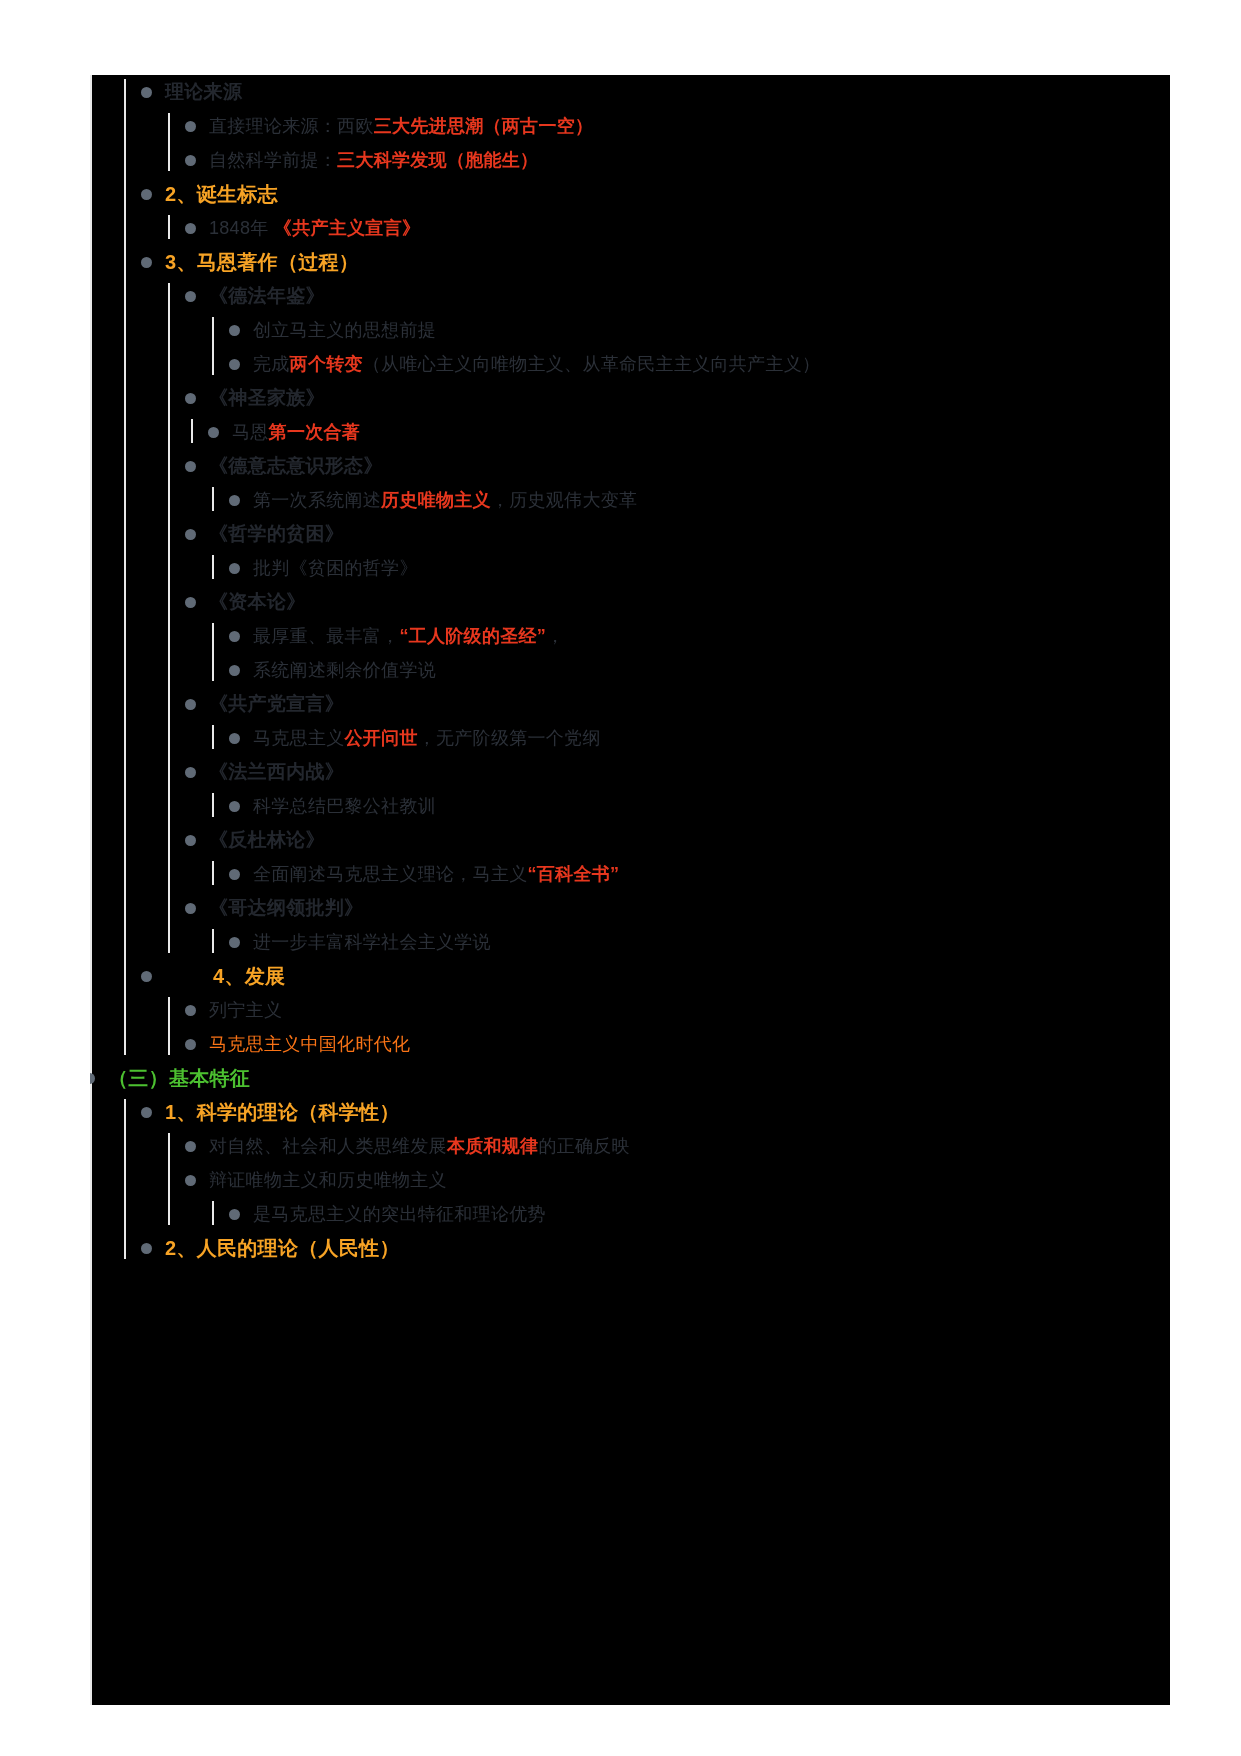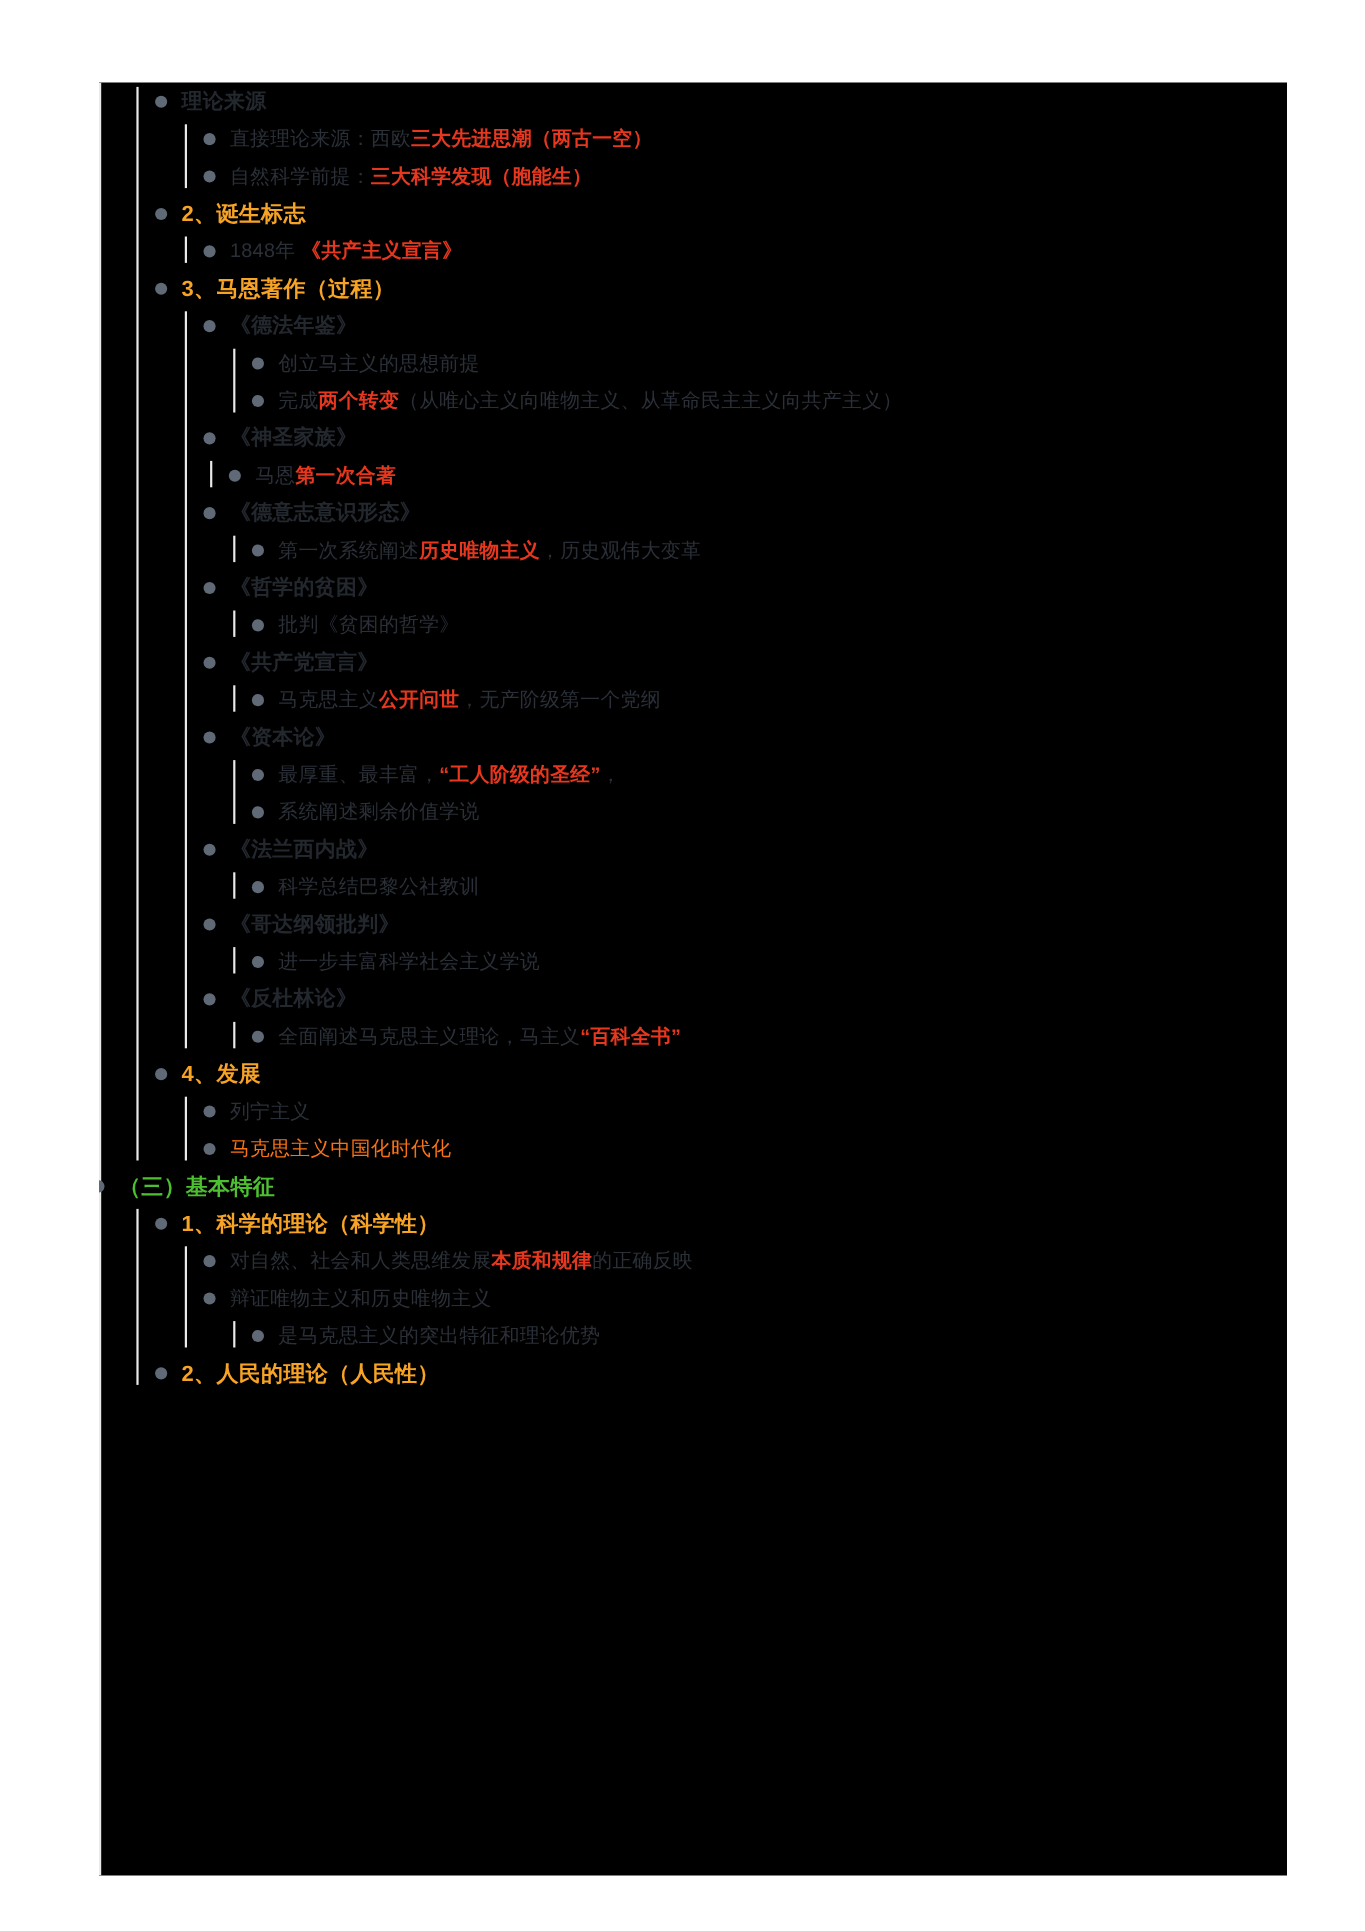--- a/index.html
+++ b/index.html
@@ -226,108 +226,108 @@
               <ul class="children" style="margin-left:44px;" data-name="children-guide-group">
                 <li class="node" data-name="node-point">
                   <div class="row" data-name="node-row">
                     <span class="bullet" data-name="bullet-icon" style="background: rgb(96, 106, 118);"></span>
                     <span class="label t-body" data-name="node-label" style="color: rgb(43, 48, 56);"><span data-name="text-prefix">批判《贫困的哲学》</span></span>
                   </div>
                 </li>
               </ul>
             </li>
 
+            <li class="node" data-name="node-work-zbl">
+              <div class="row" data-name="node-row">
+                <span class="bullet" data-name="bullet-icon" style="background: rgb(96, 106, 118);"></span>
+                <span class="label t-book" data-name="node-label" style="color: rgb(35, 39, 46);">《资本论》</span>
+              </div>
+              <ul class="children" style="margin-left:44px;" data-name="children-guide-group">
+                <li class="node" data-name="node-point">
+                  <div class="row" data-name="node-row">
+                    <span class="bullet" data-name="bullet-icon" style="background: rgb(96, 106, 118);"></span>
+                    <span class="label t-body" data-name="node-label" style="color: rgb(43, 48, 56);"><span data-name="text-prefix">最厚重、最丰富，</span><span class="hl-red" data-name="text-highlight" style="color: rgb(231, 55, 30);">“工人阶级的圣经”</span><span data-name="text-suffix">，</span></span>
+                  </div>
+                </li>
+                <li class="node" data-name="node-point">
+                  <div class="row" data-name="node-row">
+                    <span class="bullet" data-name="bullet-icon" style="background: rgb(96, 106, 118);"></span>
+                    <span class="label t-body" data-name="node-label" style="color: rgb(43, 48, 56);"><span data-name="text-prefix">系统阐述剩余价值学说</span></span>
+                  </div>
+                </li>
+              </ul>
+            </li>
+
             <li class="node" data-name="node-work-gcdxy">
               <div class="row" data-name="node-row">
                 <span class="bullet" data-name="bullet-icon" style="background: rgb(96, 106, 118);"></span>
                 <span class="label t-book" data-name="node-label" style="color: rgb(35, 39, 46);">《共产党宣言》</span>
               </div>
               <ul class="children" style="margin-left:44px;" data-name="children-guide-group">
                 <li class="node" data-name="node-point">
                   <div class="row" data-name="node-row">
                     <span class="bullet" data-name="bullet-icon" style="background: rgb(96, 106, 118);"></span>
                     <span class="label t-body" data-name="node-label" style="color: rgb(43, 48, 56);"><span data-name="text-prefix">马克思主义</span><span class="hl-red" data-name="text-highlight" style="color: rgb(231, 55, 30);">公开问世</span><span data-name="text-suffix">，无产阶级第一个党纲</span></span>
                   </div>
                 </li>
               </ul>
             </li>
 
-            <li class="node" data-name="node-work-zbl">
-              <div class="row" data-name="node-row">
-                <span class="bullet" data-name="bullet-icon" style="background: rgb(96, 106, 118);"></span>
-                <span class="label t-book" data-name="node-label" style="color: rgb(35, 39, 46);">《资本论》</span>
-              </div>
-              <ul class="children" style="margin-left:44px;" data-name="children-guide-group">
-                <li class="node" data-name="node-point">
-                  <div class="row" data-name="node-row">
-                    <span class="bullet" data-name="bullet-icon" style="background: rgb(96, 106, 118);"></span>
-                    <span class="label t-body" data-name="node-label" style="color: rgb(43, 48, 56);"><span data-name="text-prefix">最厚重、最丰富，</span><span class="hl-red" data-name="text-highlight" style="color: rgb(231, 55, 30);">“工人阶级的圣经”</span><span data-name="text-suffix">，</span></span>
-                  </div>
-                </li>
-                <li class="node" data-name="node-point">
-                  <div class="row" data-name="node-row">
-                    <span class="bullet" data-name="bullet-icon" style="background: rgb(96, 106, 118);"></span>
-                    <span class="label t-body" data-name="node-label" style="color: rgb(43, 48, 56);"><span data-name="text-prefix">系统阐述剩余价值学说</span></span>
-                  </div>
-                </li>
-              </ul>
-            </li>
-
             <li class="node" data-name="node-work-flxnz">
               <div class="row" data-name="node-row">
                 <span class="bullet" data-name="bullet-icon" style="background: rgb(96, 106, 118);"></span>
                 <span class="label t-book" data-name="node-label" style="color: rgb(35, 39, 46);">《法兰西内战》</span>
               </div>
               <ul class="children" style="margin-left:44px;" data-name="children-guide-group">
                 <li class="node" data-name="node-point">
                   <div class="row" data-name="node-row">
                     <span class="bullet" data-name="bullet-icon" style="background: rgb(96, 106, 118);"></span>
                     <span class="label t-body" data-name="node-label" style="color: rgb(43, 48, 56);"><span data-name="text-prefix">科学总结巴黎公社教训</span></span>
                   </div>
                 </li>
               </ul>
             </li>
 
+            <li class="node" data-name="node-work-fdll">
+              <div class="row" data-name="node-row">
+                <span class="bullet" data-name="bullet-icon" style="background: rgb(96, 106, 118);"></span>
+                <span class="label t-book" data-name="node-label" style="color: rgb(35, 39, 46);">《反杜林论》</span>
+              </div>
+              <ul class="children" style="margin-left:44px;" data-name="children-guide-group">
+                <li class="node" data-name="node-point">
+                  <div class="row" data-name="node-row">
+                    <span class="bullet" data-name="bullet-icon" style="background: rgb(96, 106, 118);"></span>
+                    <span class="label t-body" data-name="node-label" style="color: rgb(43, 48, 56);"><span data-name="text-prefix">全面阐述马克思主义理论，马主义</span><span class="hl-red" data-name="text-highlight" style="color: rgb(231, 55, 30);">“百科全书”</span></span>
+                  </div>
+                </li>
+              </ul>
+            </li>
+
             <li class="node" data-name="node-work-gdglpp">
               <div class="row" data-name="node-row">
                 <span class="bullet" data-name="bullet-icon" style="background: rgb(96, 106, 118);"></span>
                 <span class="label t-book" data-name="node-label" style="color: rgb(35, 39, 46);">《哥达纲领批判》</span>
               </div>
               <ul class="children" style="margin-left:44px;" data-name="children-guide-group">
                 <li class="node" data-name="node-point">
                   <div class="row" data-name="node-row">
                     <span class="bullet" data-name="bullet-icon" style="background: rgb(96, 106, 118);"></span>
                     <span class="label t-body" data-name="node-label" style="color: rgb(43, 48, 56);"><span data-name="text-prefix">进一步丰富科学社会主义学说</span></span>
                   </div>
                 </li>
               </ul>
             </li>
 
-            <li class="node" data-name="node-work-fdll">
-              <div class="row" data-name="node-row">
-                <span class="bullet" data-name="bullet-icon" style="background: rgb(96, 106, 118);"></span>
-                <span class="label t-book" data-name="node-label" style="color: rgb(35, 39, 46);">《反杜林论》</span>
-              </div>
-              <ul class="children" style="margin-left:44px;" data-name="children-guide-group">
-                <li class="node" data-name="node-point">
-                  <div class="row" data-name="node-row">
-                    <span class="bullet" data-name="bullet-icon" style="background: rgb(96, 106, 118);"></span>
-                    <span class="label t-body" data-name="node-label" style="color: rgb(43, 48, 56);"><span data-name="text-prefix">全面阐述马克思主义理论，马主义</span><span class="hl-red" data-name="text-highlight" style="color: rgb(231, 55, 30);">“百科全书”</span></span>
-                  </div>
-                </li>
-              </ul>
-            </li>
-
           </ul>
         </li>
 
         <li class="node" data-name="node-section-4">
           <div class="row" data-name="node-row">
             <span class="bullet" data-name="bullet-icon" style="background: rgb(96, 106, 118);"></span>
-            <span class="label t-head-orange" data-name="node-label" style="color: rgb(247, 163, 37);">4、发展</span>
+            <span class="label t-head-orange" data-name="node-label" style="color: rgb(247, 163, 37); margin-left: 48px;">4、发展</span>
           </div>
           <ul class="children" style="margin-left:44px;" data-name="children-guide-group">
             <li class="node" data-name="node-leninism">
               <div class="row" data-name="node-row">
                 <span class="bullet" data-name="bullet-icon" style="background: rgb(96, 106, 118);"></span>
                 <span class="label t-body" data-name="node-label" style="color: rgb(43, 48, 56);"><span data-name="text-prefix">列宁主义</span></span>
               </div>
             </li>
             <li class="node" data-name="node-sinicization">
               <div class="row" data-name="node-row">

